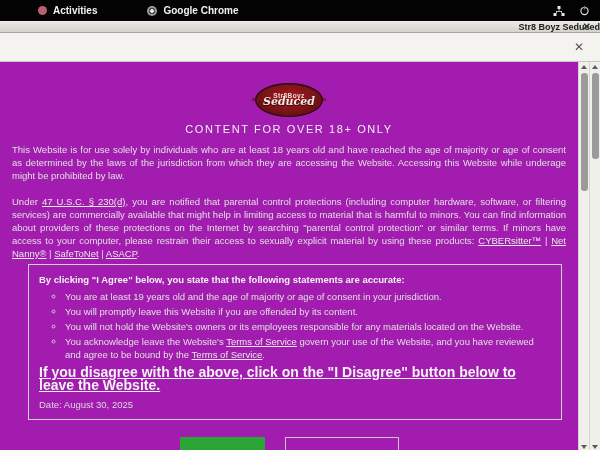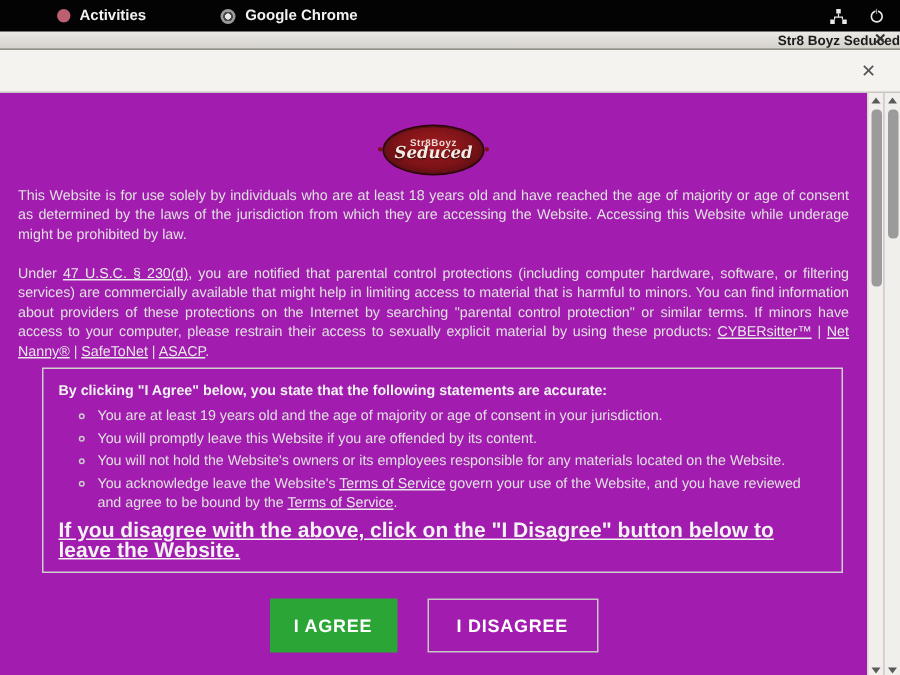--- a/index.html
+++ b/index.html
@@ -110,34 +110,36 @@
 <div class="content">
   <div class="page-inner">
 
     <div class="logo">
       <div class="logo-oval">
         <span class="logo-top">Str8Boyz</span>
         <span class="logo-script">Seduced</span>
       </div>
     </div>
 
+    <div class="heading">CONTENT FOR OVER 18+ ONLY</div>
 
     <p class="para"><span>This Website is for use solely by individuals who are at least 18 years old and have reached the age of majority or age of consent as determined by the laws of the jurisdiction from which they are accessing the Website. Accessing this Website while underage might be prohibited by law.</span></p>
 
     <p class="para"><span>Under </span><span class="lnk">47 U.S.C. § 230(d)</span><span>, you are notified that parental control protections (including computer hardware, software, or filtering services) are commercially available that might help in limiting access to material that is harmful to minors. You can find information about providers of these protections on the Internet by searching "parental control protection" or similar terms. If minors have access to your computer, please restrain their access to sexually explicit material by using these products: </span><span class="lnk">CYBERsitter™</span><span> | </span><span class="lnk">Net Nanny®</span><span> | </span><span class="lnk">SafeToNet</span><span> | </span><span class="lnk">ASACP</span><span>.</span></p>
 
     <div class="agreement-box">
       <div class="box-intro">By clicking "I Agree" below, you state that the following statements are accurate:</div>
       <ul>
         <li>You are at least 19 years old and the age of majority or age of consent in your jurisdiction.</li>
         <li>You will promptly leave this Website if you are offended by its content.</li>
         <li>You will not hold the Website's owners or its employees responsible for any materials located on the Website.</li>
         <li><span>You acknowledge leave the Website's </span><span class="lnk">Terms of Service</span><span> govern your use of the Website, and you have reviewed and agree to be bound by the </span><span class="lnk">Terms of Service</span><span>.</span></li>
       </ul>
       <div class="box-note">If you disagree with the above, click on the "I Disagree" button below to leave the Website.</div>
+      <div class="box-date">Date: August 30, 2025</div>
     </div>
 
     <div class="btn-row">
       <button class="btn btn-agree">I AGREE</button>
       <button class="btn btn-disagree">I DISAGREE</button>
     </div>
 
   </div>
 
   <div class="scroll-col">

